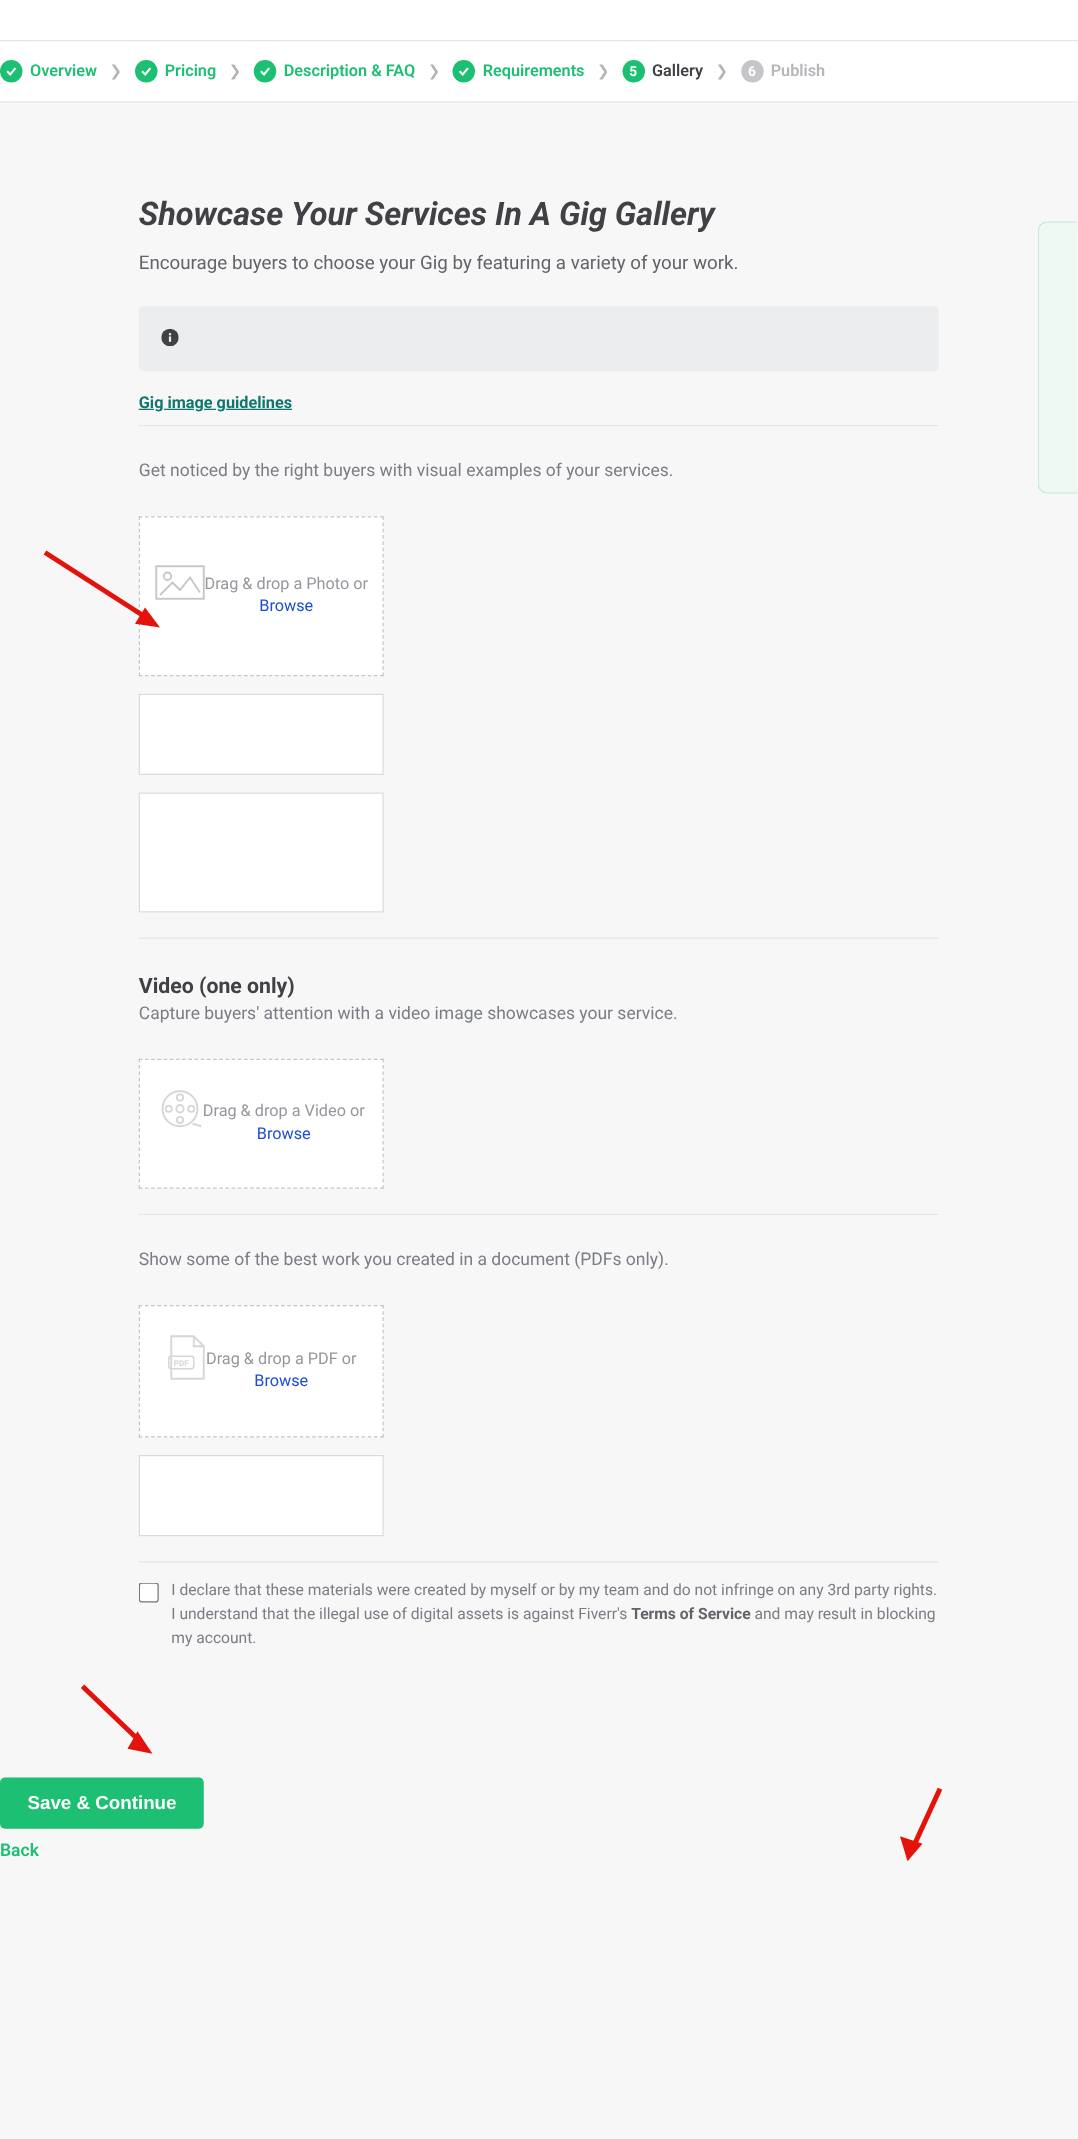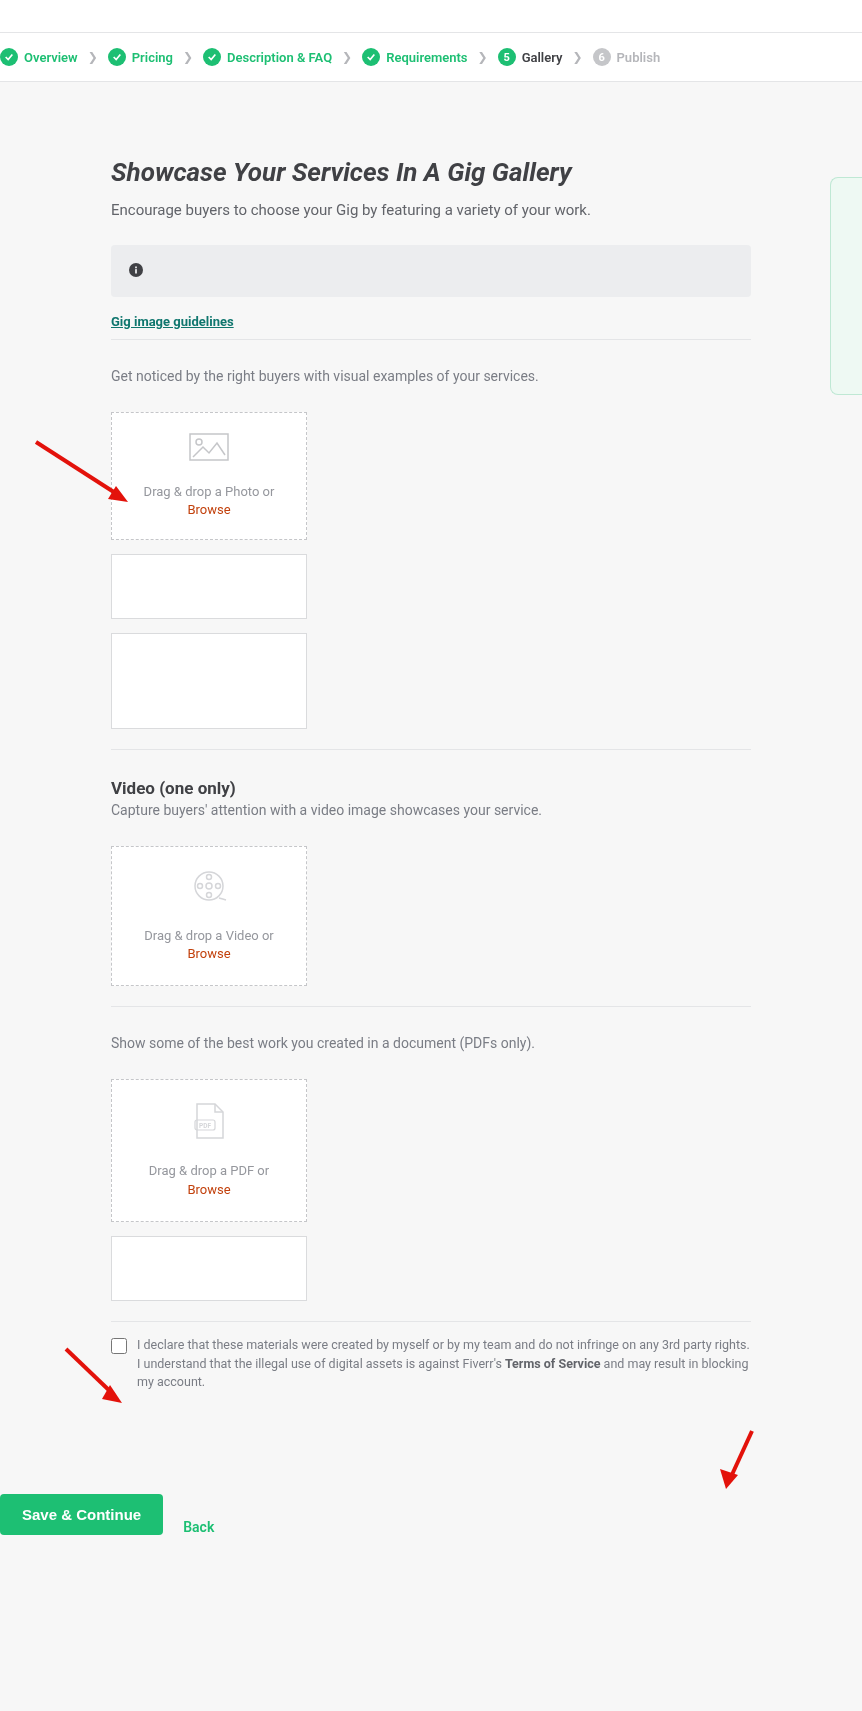--- a/index.html
+++ b/index.html
@@ -142,40 +142,40 @@
       margin-top: 4px;
     }
     .upload-area {
       margin-top: 28px;
     }
     .drop-box {
       width: 196px;
       border: 1px dashed #c5c6c9;
       background: #fff;
       display: flex;
-      flex-direction: column;
+      flex-direction: row;
       align-items: center;
       justify-content: center;
       padding: 22px 10px;
       margin-bottom: 14px;
     }
     .drop-box-tall {
       height: 128px;
     }
     .drop-icon {
       margin-bottom: 18px;
     }
     .drop-text {
       font-size: 13px;
       color: #95979d;
       text-align: center;
       line-height: 1.4;
     }
     .browse-link {
-      color: #c2410c;
+      color: #1d4ed8;
       cursor: pointer;
     }
     .empty-box {
       width: 196px;
       background: #fff;
       border: 1px solid #dadbdd;
       margin-bottom: 14px;
     }
     .empty-box-img1 {
       height: 65px;
@@ -206,23 +206,23 @@
       font-size: 12.5px;
       color: #7a7d85;
       line-height: 1.5;
     }
     .tos-link {
       font-weight: 700;
       color: #62646a;
     }
     .footer-actions {
       display: flex;
-      flex-direction: row;
-      align-items: flex-end;
-      gap: 20px;
+      flex-direction: column;
+      align-items: flex-start;
+      gap: 10px;
       padding: 22px 48px 30px 0;
     }
     .btn-save {
       background: #1dbf73;
       color: #fff;
       border: none;
       font-size: 15px;
       font-weight: 700;
       padding: 12px 22px;
       border-radius: 4px;

